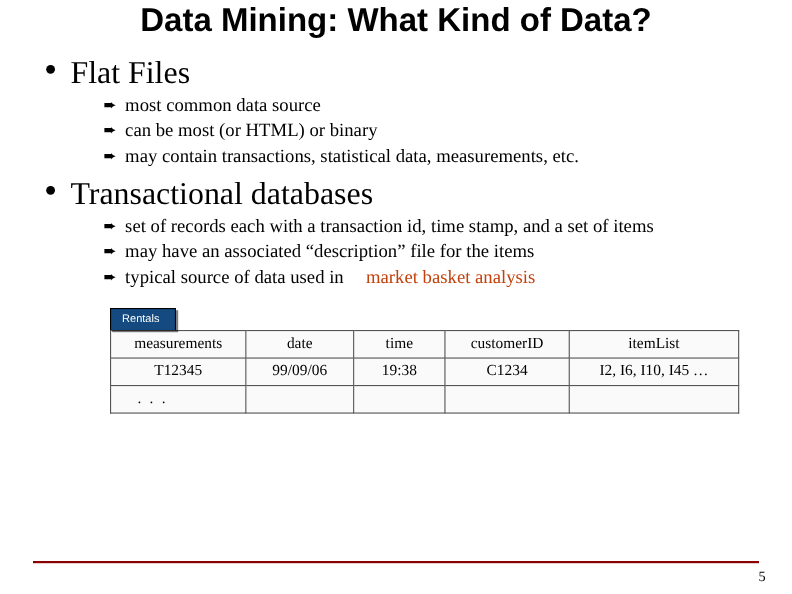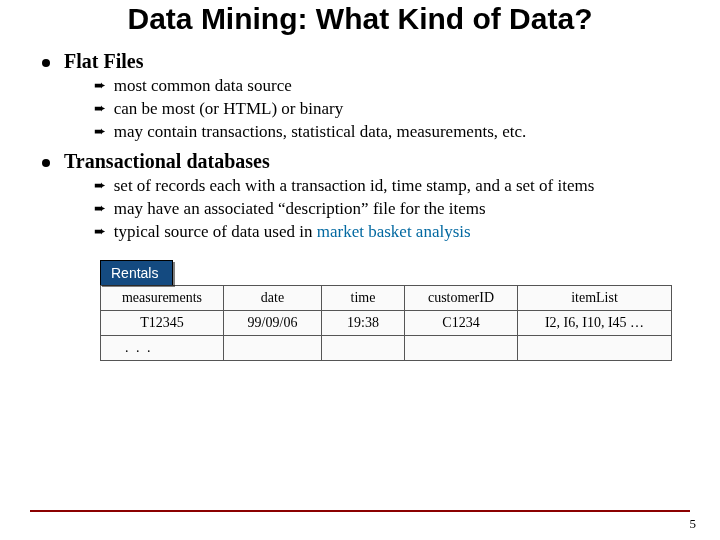--- a/index.html
+++ b/index.html
@@ -38,57 +38,58 @@
   .dot {
     width: 8px;
     height: 8px;
     border-radius: 50%;
     background: #000;
     margin-top: 9px;
     margin-right: 14px;
     flex-shrink: 0;
   }
   .top-label {
-    font-weight: bold;
-    font-size: 20px;
+    font-weight: normal;
+    font-size: 29px;
   }
   .sub-list {
     padding-left: 52px;
     margin-top: 2px;
   }
   .sub-item {
     display: flex;
     align-items: flex-start;
     font-size: 17px;
     line-height: 1.35;
   }
   .sub-bullet {
     font-family: Arial, sans-serif;
     font-size: 14px;
     margin-right: 8px;
     margin-top: 1px;
     flex-shrink: 0;
   }
   .market-red {
-    color: #0369a1;
+    color: #c2410c;
+    margin-left: 16px;
   }
 
   
   .table-wrap {
     margin-left: 58px;
     margin-top: 16px;
     width: 572px;
   }
   .tbl-title {
     display: inline-block;
     background: #0b4f6c;
     background: #144a80;
     color: #fff;
     font-family: Arial, sans-serif;
-    font-size: 14px;
+    font-size: 10px;
     padding: 4px 14px 4px 10px;
     border: 1px solid #000;
     border-bottom: none;
     box-shadow: 2px 2px 0 rgba(0,0,0,0.5);
   }
   table.rentals {
     border-collapse: collapse;
     width: 100%;
     font-family: "Times New Roman", serif;
     font-size: 14px;

